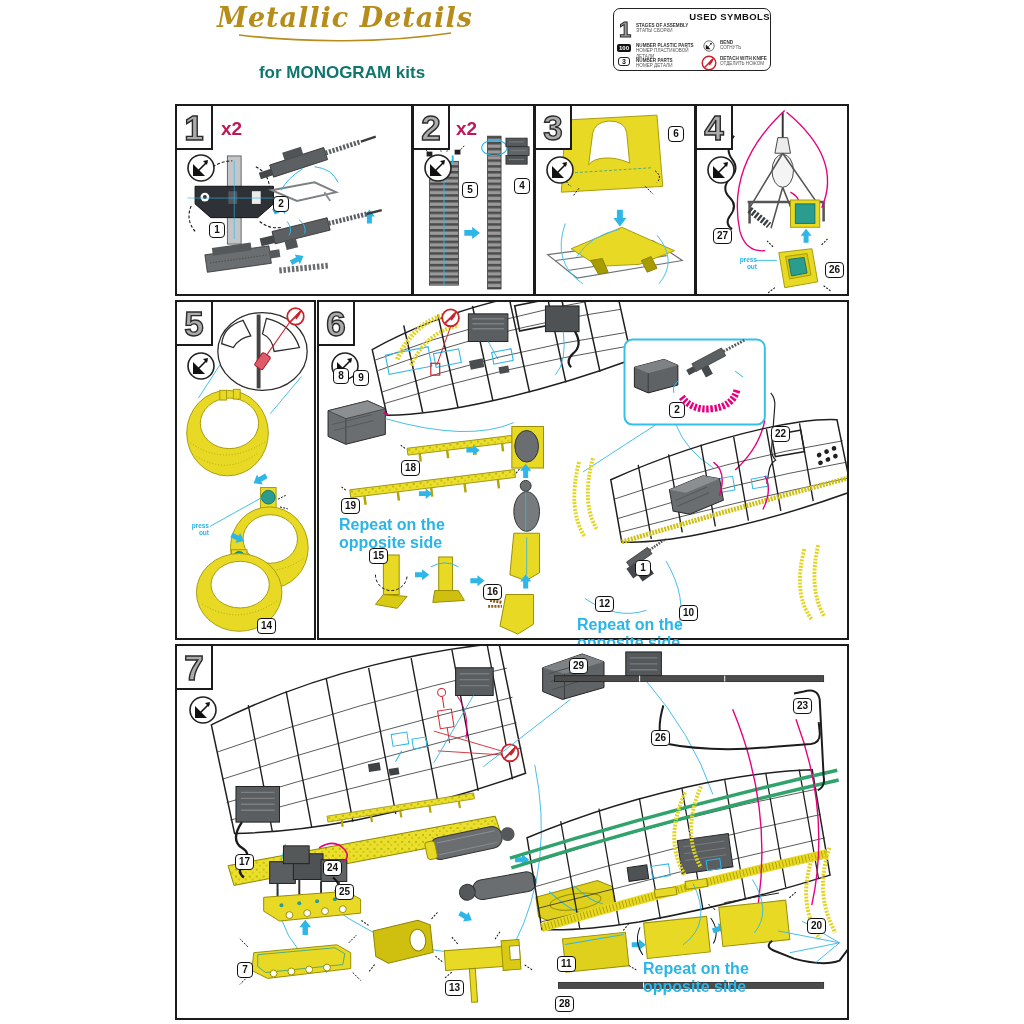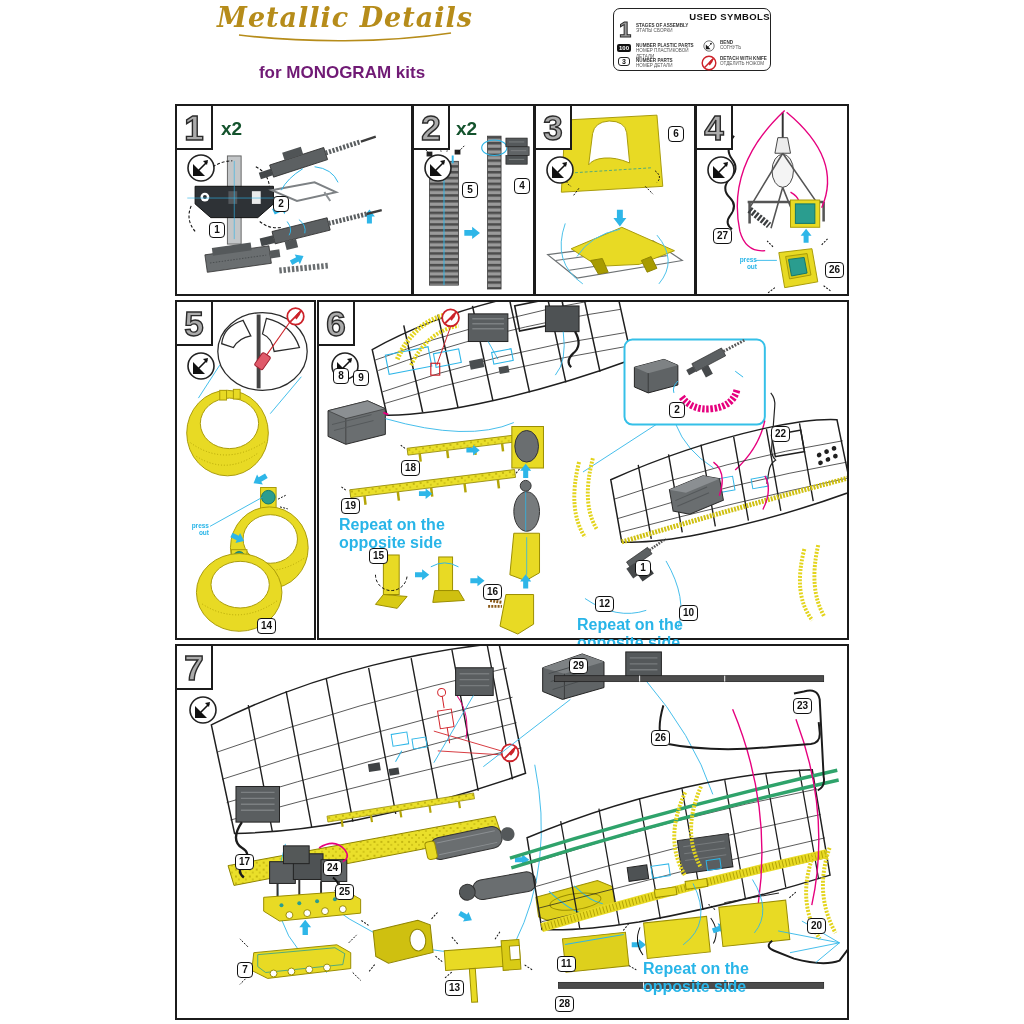--- a/index.html
+++ b/index.html
@@ -1,35 +1,35 @@
 <!DOCTYPE html>
 <html><head>
 <meta charset="utf-8">
 <style>
   html,body{margin:0;padding:0;background:#fff;}
   .page{position:relative;width:1024px;height:1024px;background:#fff;font-family:"Liberation Sans",sans-serif;overflow:hidden;}
   .logo{position:absolute;left:210px;top:2px;width:270px;text-align:center;font-family:"DejaVu Serif",serif;font-style:italic;font-weight:bold;font-size:27px;color:#b68c1a;letter-spacing:1px;}
   .logo-swash{position:absolute;left:235px;top:32px;}
   .title{position:absolute;left:182px;top:33px;font-size:28px;font-weight:bold;color:#141414;white-space:pre;letter-spacing:0.5px;}
-  .subtitle{position:absolute;left:182px;top:63px;width:320px;text-align:center;font-size:17px;font-weight:bold;color:#701a75;}
+  .subtitle{position:absolute;left:182px;top:63px;width:320px;text-align:center;font-size:17px;font-weight:bold;color:#0f766e;}
   .infobar{position:absolute;left:175px;top:85px;width:674px;height:19px;background:#8c8c8c;border:1px solid #4a4a4a;box-sizing:border-box;}
   .infobar span{position:absolute;top:0px;font-size:15px;font-weight:bold;color:#f2e20c;letter-spacing:1px;line-height:17px;text-shadow:1px 1px 0 #5a5a00;}
   .ib-code{left:18px;} .ib-scale{left:216px;} .ib-web{right:8px;letter-spacing:0.5px;}
   .symbox{position:absolute;left:613px;top:8px;width:158px;height:63px;border:1.4px solid #222;border-radius:7px;background:#fff;box-sizing:border-box;}
   .symtitle{position:absolute;left:0;top:2px;width:100%;text-align:right;font-size:9.5px;font-weight:bold;color:#111;letter-spacing:0.4px;}
   .symlbl{position:absolute;font-size:4.6px;line-height:1.15;color:#333;font-weight:bold;}
   .symlbl .ru{color:#555;font-weight:normal;}
   .sym-big{position:absolute;left:5px;top:10px;font-size:22px;font-weight:bold;color:#9b9b9b;-webkit-text-stroke:1px #2b2b2b;line-height:1;}
   .sym-100{position:absolute;left:3px;top:35px;background:#111;color:#fff;font-size:6px;font-weight:bold;padding:1px 2px;border-radius:2px;}
   .sym-3{position:absolute;left:4px;top:48px;border:1px solid #222;border-radius:3px;font-size:7px;font-weight:bold;color:#111;padding:0px 3px;background:#fff;}
   .panel{position:absolute;border:2px solid #1b1b1b;background:#fff;box-sizing:border-box;}
   .art{position:absolute;left:0;top:0;width:100%;height:100%;}
   .stepbox{position:absolute;left:-2px;top:-2px;width:38px;height:46px;border:2px solid #1b1b1b;background:#fff;display:flex;align-items:center;justify-content:center;box-sizing:border-box;}
   .stepnum{font-size:35px;font-weight:bold;color:#ababab;-webkit-text-stroke:1.4px #2b2b2b;line-height:1;}
-  .mult{position:absolute;font-size:19px;font-weight:bold;color:#14532d;}
+  .mult{position:absolute;font-size:19px;font-weight:bold;color:#be185d;}
   .bendwrap{position:absolute;width:32px;height:32px;}
   .chip{position:absolute;font-size:10px;font-weight:bold;line-height:1;border:1.4px solid #111;border-radius:4px;background:#fff;padding:2px 3px;color:#111;min-width:8px;text-align:center;}
   .note{position:absolute;color:#29b5e8;font-weight:bold;font-size:16px;line-height:1.15;width:118px;}
   .note-tiny{position:absolute;color:#29b5e8;font-weight:bold;font-size:6.5px;line-height:1.1;width:24px;}
 </style>
 </head>
 <body>
 
 <div class="page">
 

